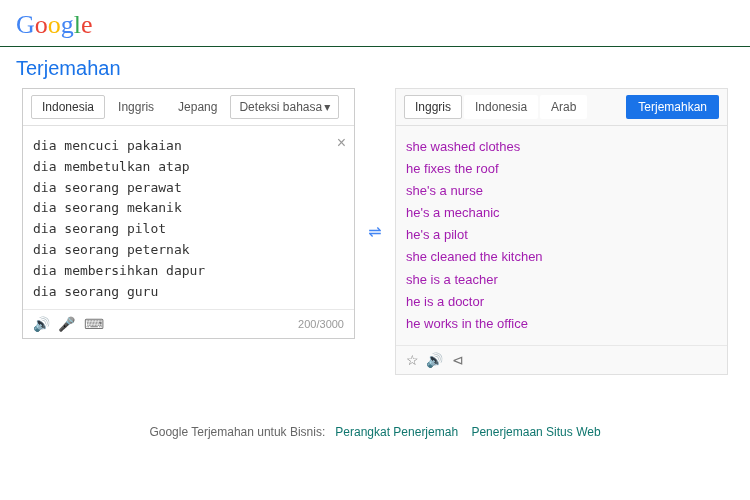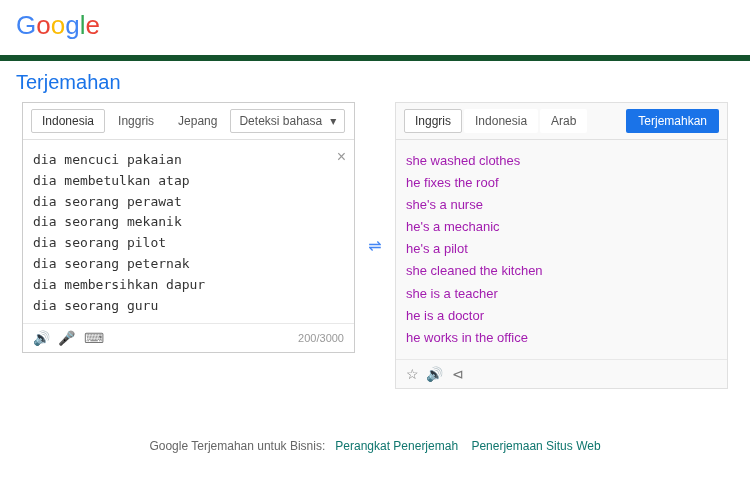--- a/index.html
+++ b/index.html
@@ -8,22 +8,23 @@
       background: #f5f5f5;
       font-size: 13px;
       color: #333;
     }
     .page-wrapper {
       background: #fff;
       min-height: 500px;
       width: 750px;
     }
     .header {
-      padding: 10px 16px 14px;
-      border-bottom: 6px solid #14532d;
+      padding: 10px 16px 6px;
+      border-bottom: 1px solid #14532d;
+      font-family: Liberation Serif, serif;
     }
     .google-logo {
       font-size: 26px;
       font-weight: normal;
     }
     .google-logo .g-blue { color: #4285F4; }
     .google-logo .g-red { color: #EA4335; }
     .google-logo .g-yellow { color: #FBBC05; }
     .google-logo .g-green { color: #34A853; }
 
@@ -79,21 +80,21 @@
     .detect-tab {
       padding: 4px 8px;
       font-size: 12px;
       cursor: pointer;
       border: 1px solid #ccc;
       border-radius: 2px;
       background: #fff;
       color: #555;
       display: flex;
       align-items: center;
-      gap: 8px;
+      gap: 2px;
     }
 
     .swap-btn {
       padding: 0 12px;
       display: flex;
       align-items: center;
       justify-content: center;
       font-size: 16px;
       color: #4285F4;
       cursor: pointer;

